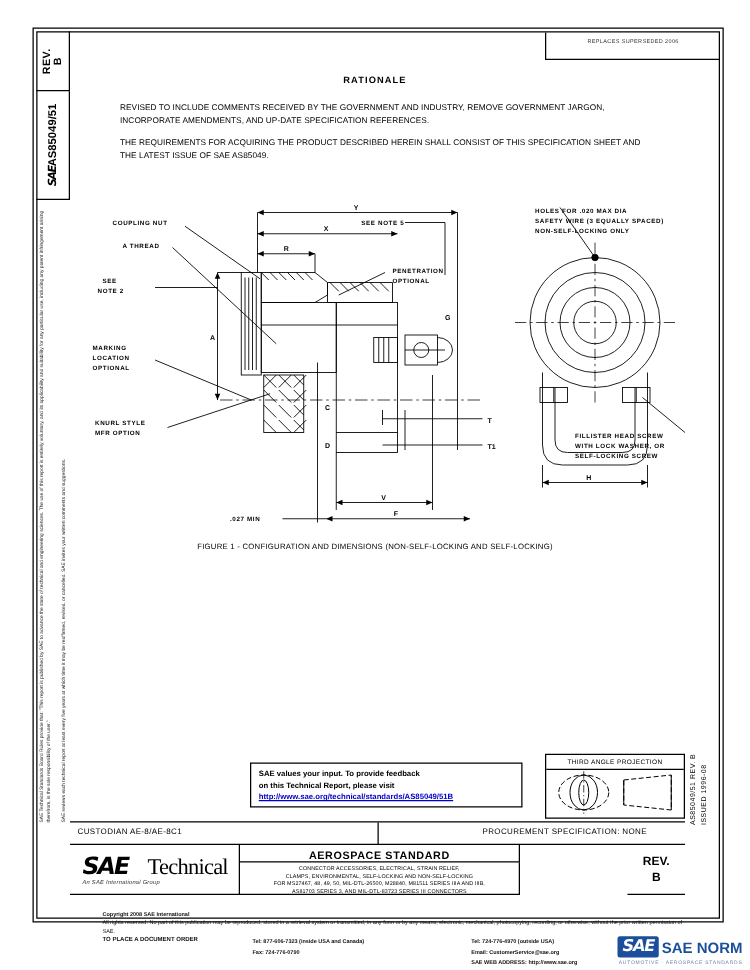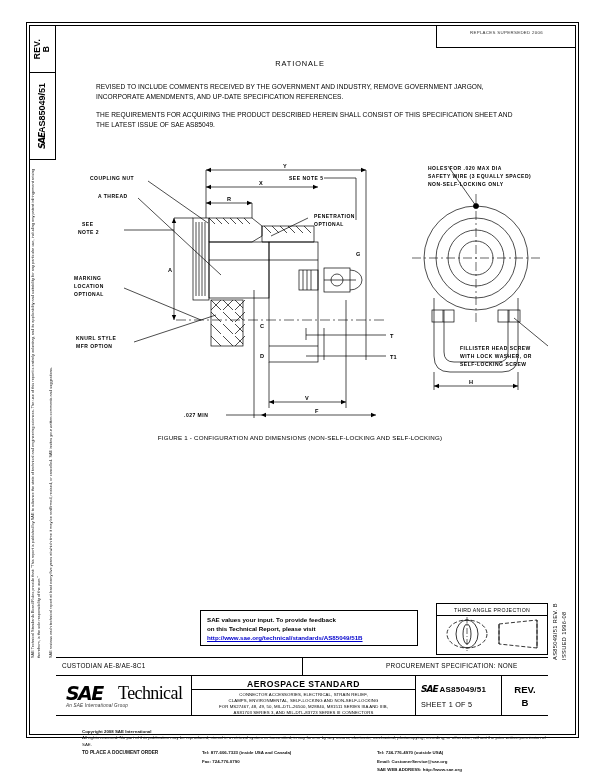--- a/index.html
+++ b/index.html
@@ -147,21 +147,21 @@
   }
 
   
   .rationale-title {
     position: absolute;
     left: 0; top: 59px;
     width: 600px;
     text-align: center;
     font-size: 7.4px;
     letter-spacing: 0.9px;
-    font-weight: normal;
+    font-weight: bold;
   }
   .rationale-body {
     position: absolute;
     left: 96px; top: 82px;
     width: 420px;
     font-size: 6.6px;
     line-height: 9.6px;
     letter-spacing: 0.05px;
   }
   .rationale-body p { margin: 0 0 9px 0; }
@@ -663,24 +663,20 @@
 
     <div class="tb-std">AEROSPACE STANDARD</div>
 
     <div class="tb-desc">
       <div>CONNECTOR ACCESSORIES, ELECTRICAL, STRAIN RELIEF,</div>
       <div>CLAMPS, ENVIRONMENTAL, SELF-LOCKING AND NON-SELF-LOCKING</div>
       <div>FOR MS27467, 48, 49, 50, MIL-DTL-26500, M28840, M81511 SERIES IIIA AND IIIB,</div>
       <div>AS81703 SERIES 3, AND MIL-DTL-83723 SERIES III CONNECTORS</div>
     </div>
 
-    <div class="tb-num">
-      <div class="tb-num-top"><span class="tb-num-sae">SAE</span><span>AS85049/51</span></div>
-      <div class="tb-num-sheet">SHEET 1 OF 5</div>
-    </div>
 
     <div class="tb-rev">
       <div>REV.</div>
       <div>B</div>
     </div>
   </div>
 
   <div class="copy">
     <div class="b">Copyright 2008 SAE International</div>
     <div>All rights reserved. No part of this publication may be reproduced, stored in a retrieval system or transmitted, in any form or by any means, electronic, mechanical, photocopying, recording, or otherwise, without the prior written permission of SAE.</div>
@@ -694,14 +690,18 @@
       <div class="copy-c2 b">Fax: 724-776-0790</div>
       <div class="copy-c3 b">Email: CustomerService@sae.org</div>
     </div>
     <div class="copy-row">
       <div class="copy-c1"></div>
       <div class="copy-c2"></div>
       <div class="copy-c3 b"><span>SAE WEB ADDRESS:</span> <span>http://www.sae.org</span></div>
     </div>
   </div>
 
+  <div class="watermark">
+    <span class="wm-badge">SAE</span><span class="wm-text">SAE NORM</span>
+    <span class="wm-sub">AUTOMOTIVE · AEROSPACE STANDARDS</span>
+  </div>
 
 </div>
 
 </body></html>

